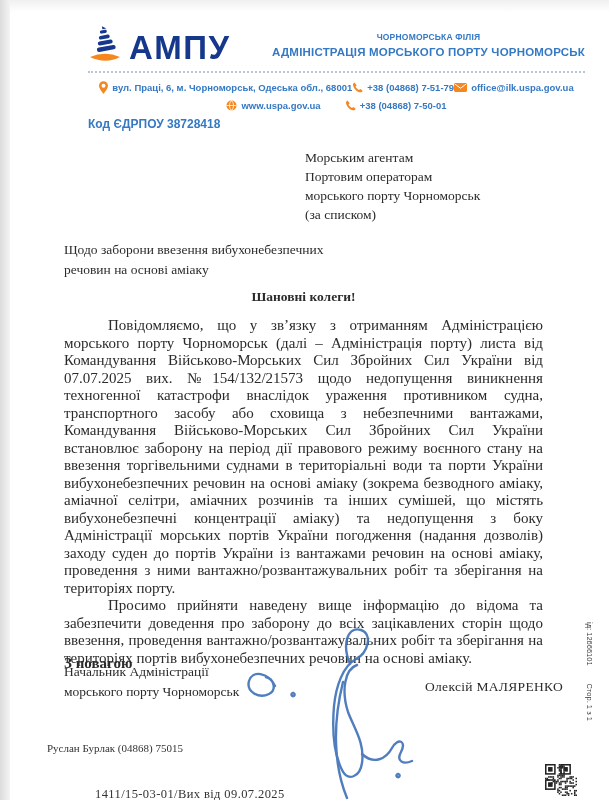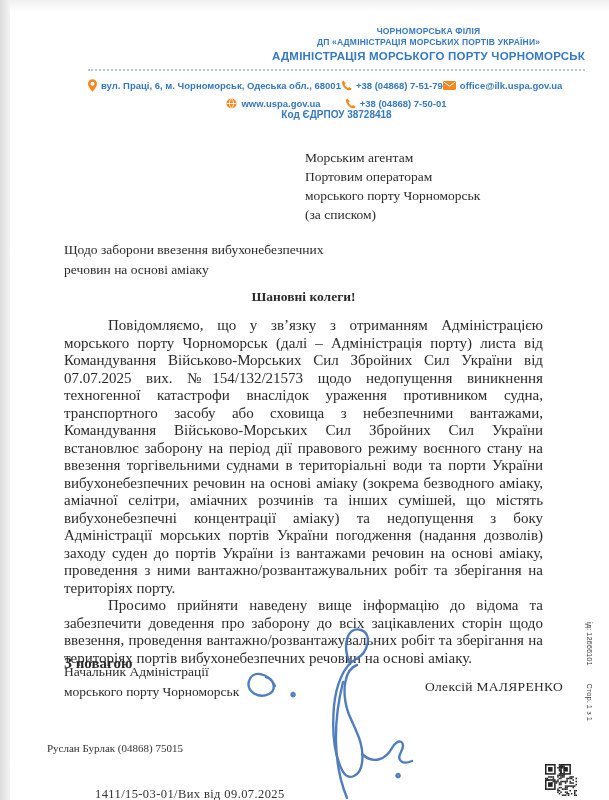--- a/index.html
+++ b/index.html
@@ -18,23 +18,23 @@
     font-family:"Liberation Sans", sans-serif; }
   .header-row { display:flex; align-items:center; }
   .logo { display:flex; align-items:flex-end; gap:7px; }
   .logo-text { font-size:33px; font-weight:bold; color:#16388c; letter-spacing:1.5px; line-height:1; }
   .org-block { margin-left:auto; text-align:center; color:#3579c4; max-width:320px; }
   .org-line-small { font-size:8.5px; font-weight:bold; letter-spacing:.2px; line-height:1.3; }
   .org-line-big { font-size:11.5px; font-weight:bold; letter-spacing:.2px; margin-top:2px; }
   .divider { border-top:2px dotted #b7c5d8; margin-top:7px; }
   .contacts { color:#3579c4; font-size:9.5px; font-weight:bold; }
   .contact-item { display:flex; align-items:center; gap:4px; white-space:nowrap; }
-  .contact-row1 { display:flex; justify-content:flex-start; align-items:center; margin-top:8px; }
+  .contact-row1 { display:flex; justify-content:center; align-items:center; margin-top:8px; }
   .contact-row2 { display:flex; justify-content:center; gap:24px; align-items:center; margin-top:6px; }
-  .edrpou { text-align:center; font-size:10px; font-weight:bold; color:#3579c4; }
+  .edrpou { text-align:left; margin-top:6px; font-size:12px; font-weight:bold; color:#3579c4; }
   .cicon { flex:0 0 auto; display:block; }
 
   
   .recipient { position:absolute; left:305px; top:148px; font-size:13.5px; line-height:19px; }
   .subject { position:absolute; left:64px; top:240px; font-size:13.5px; line-height:19.5px; }
   .salutation { position:absolute; left:64px; top:289px; width:479px; text-align:center;
     font-weight:bold; font-size:13.5px; }
   .bodytext { position:absolute; left:64px; top:317px; width:479px;
     font-size:15px; line-height:17.5px; text-align:justify; }
   .bodytext p { margin:0; text-indent:44px; }
@@ -57,23 +57,35 @@
 </style>
 </head>
 <body>
 
 <div class="page">
   <div class="edge-left"></div>
   <div class="edge-top"></div>
 
   <div class="header">
     <div class="header-row">
+      <div class="logo">
+        <svg class="cicon" width="34" height="38" viewBox="0 0 34 38">
+          <g fill="#16388c" transform="rotate(-10 17 18)">
+            <path d="M17,0 l4,3 -4,0 z"></path>
+            <rect x="14" y="4" width="7" height="3.2" rx="1.6"></rect>
+            <rect x="12" y="9.2" width="11" height="3.6" rx="1.8"></rect>
+            <rect x="10" y="14.6" width="15" height="4" rx="2"></rect>
+            <rect x="8" y="20.4" width="19" height="4.4" rx="2.2"></rect>
+          </g>
+          <path fill="#f6871f" d="M2,31 Q17,24.5 32,31 Q18,38.5 2,31 Z"></path>
+        </svg>
+        <span class="logo-text">АМПУ</span>
+      </div>
       <div class="org-block">
         <div class="org-line-small">ЧОРНОМОРСЬКА ФІЛІЯ</div>
-        <div class="org-line-small">ДП «АДМІНІСТРАЦІЯ МОРСЬКИХ ПОРТІВ УКРАЇНИ»</div>
         <div class="org-line-big">АДМІНІСТРАЦІЯ МОРСЬКОГО ПОРТУ ЧОРНОМОРСЬК</div>
       </div>
     </div>
     <div class="divider"></div>
 
     <div class="contacts">
       <div class="contact-row1">
         <span class="contact-item">
           <svg class="cicon" width="9" height="13" viewBox="0 0 10 14">
             <path d="M5,0 C2.2,0 0,2.2 0,5 C0,8.5 5,14 5,14 C5,14 10,8.5 10,5 C10,2.2 7.8,0 5,0 Z M5,7.2 A2.2,2.2 0 1 1 5,2.8 A2.2,2.2 0 1 1 5,7.2 Z" fill="#f6871f"></path>

